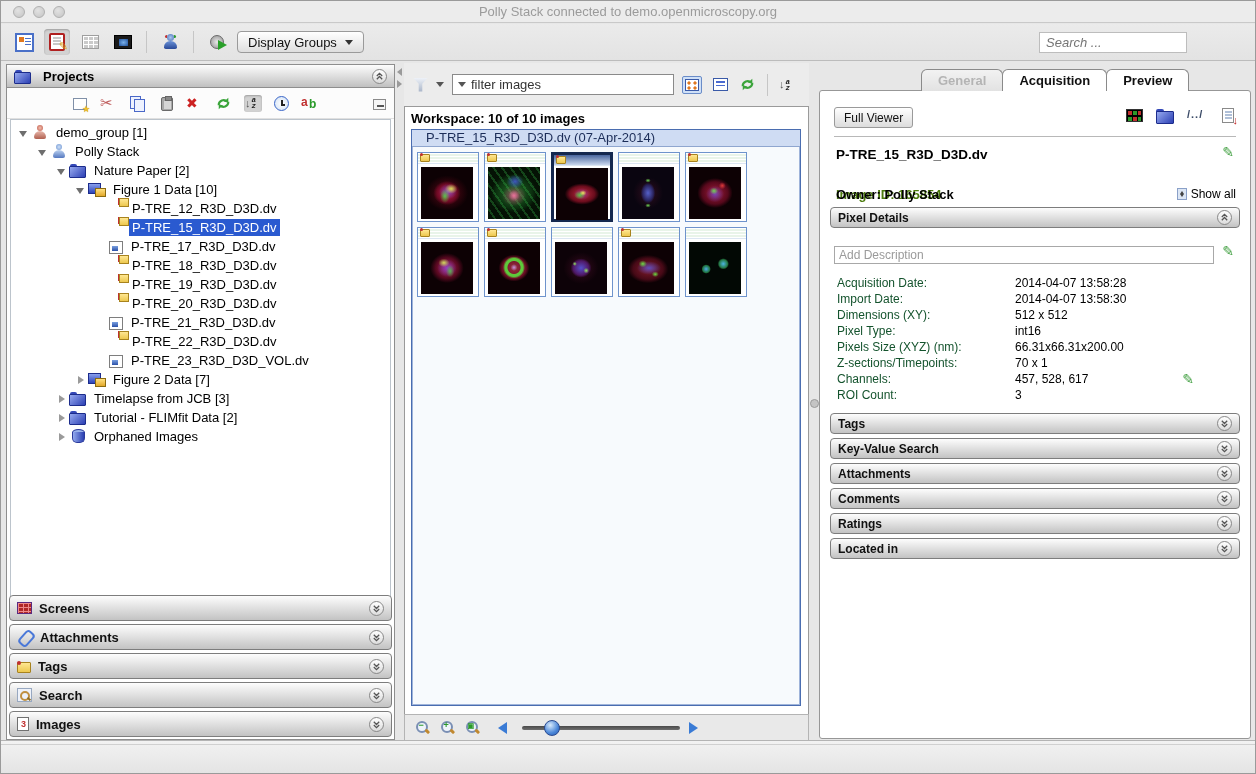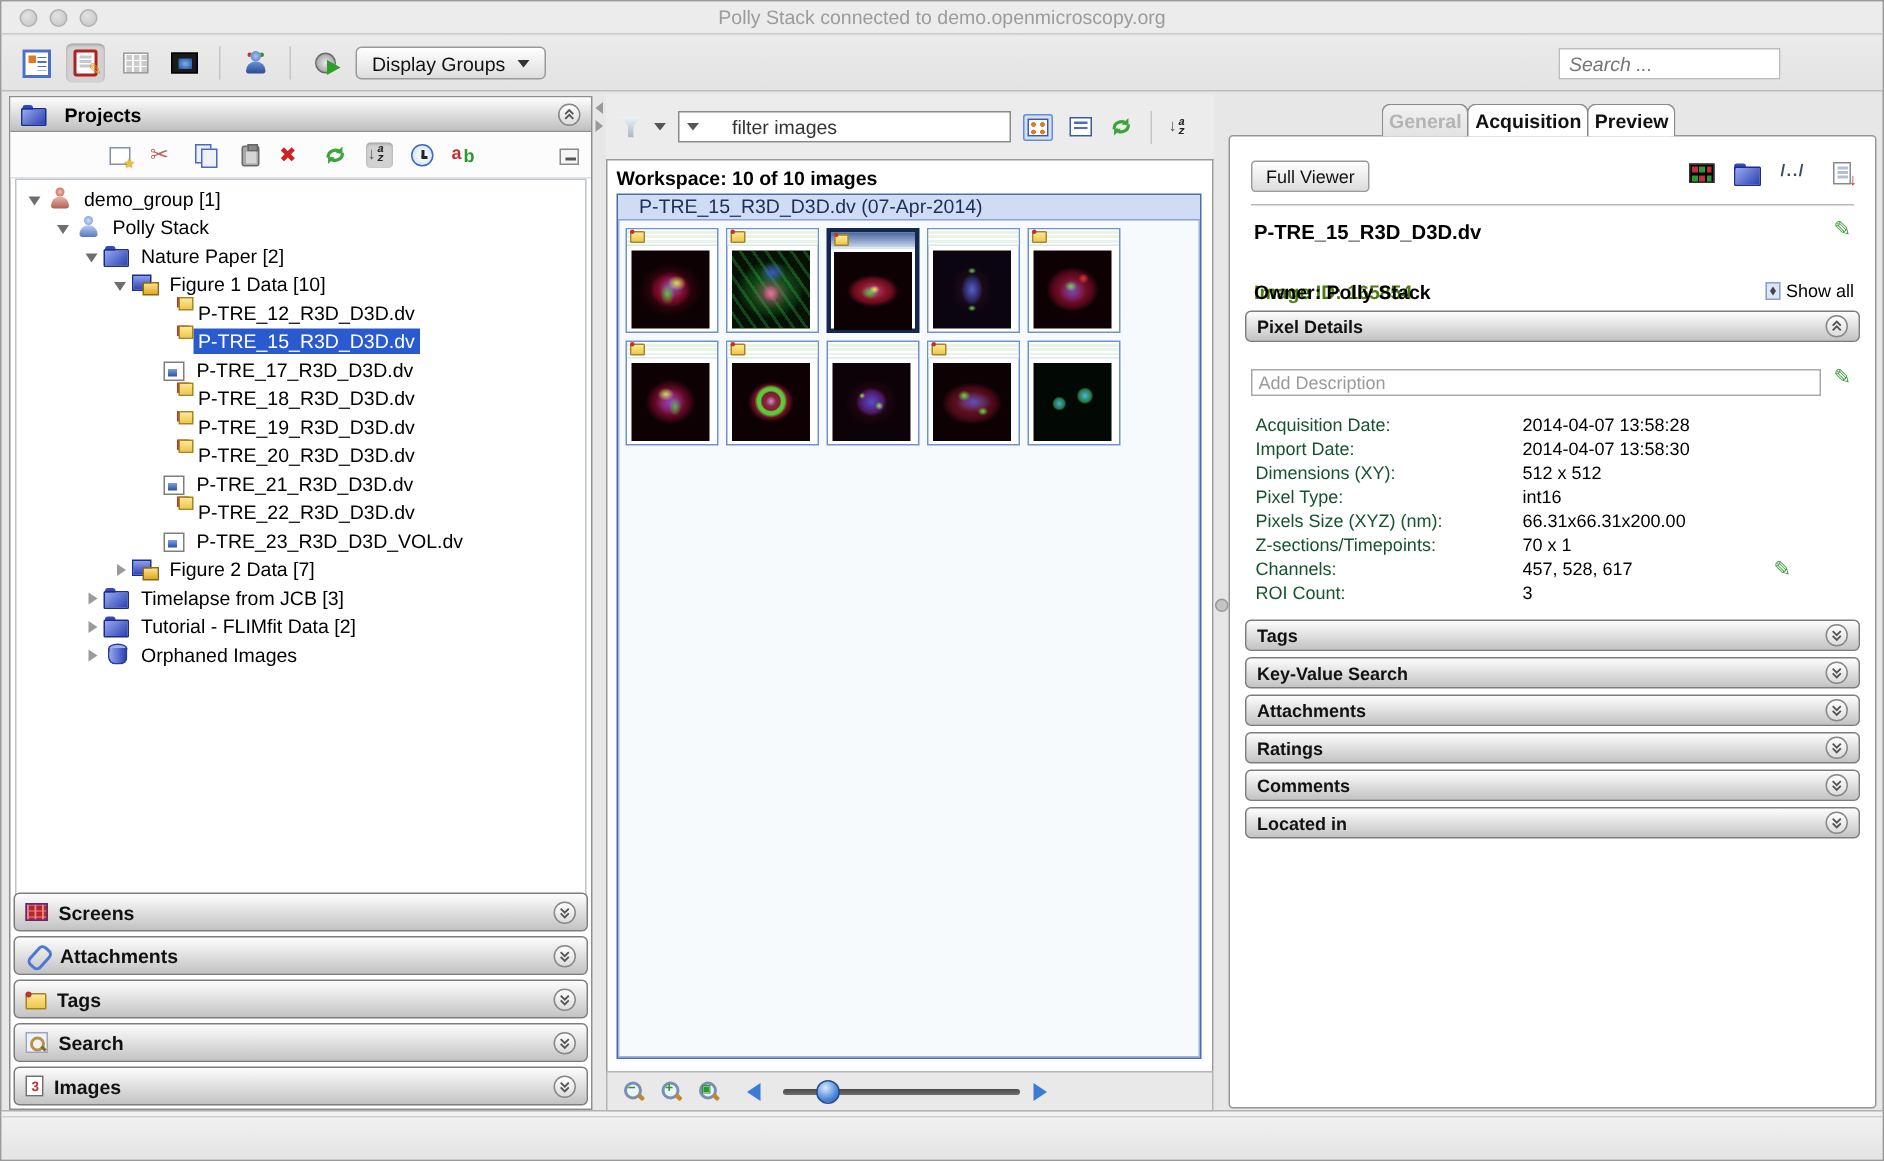--- a/index.html
+++ b/index.html
@@ -152,34 +152,34 @@
   .mag.fit .sign{color:#2a9a2a;font-size:7px;left:2.5px;top:2px}
   .sarrow{width:0;height:0;flex:none}
   .sarrow.left{border-top:6px solid transparent;border-bottom:6px solid transparent;border-right:9px solid #3a7bd5}
   .sarrow.right{border-top:6px solid transparent;border-bottom:6px solid transparent;border-left:9px solid #3a7bd5}
   .slider{position:relative;width:158px;height:16px;flex:none;margin-left:6px}
   .slider .track{position:absolute;left:0;right:0;top:6px;height:4px;border-radius:2px;background:linear-gradient(#4a4a4a,#6e6e6e)}
   .slider .knob{position:absolute;left:22px;top:0;width:16px;height:16px;border-radius:50%;background:radial-gradient(circle at 38% 30%,#d8eafc,#4a86d8 60%,#2a5cb0);border:1px solid #2a4a90}
 
   
   .funnel{width:15px;height:14px;background:linear-gradient(#eef2f8,#a8b4c8);clip-path:polygon(0 0,100% 0,62% 45%,62% 100%,38% 100%,38% 45%);flex:none}
-  .filter-combo{width:222px;height:21px;border:1px solid #8a8a8a;background:#fff;display:flex;align-items:center;gap:22px;padding:0 5px}
+  .filter-combo{width:222px;height:21px;border:1px solid #8a8a8a;background:#fff;display:flex;align-items:center;gap:5px;padding:0 5px}
   .filter-combo input{border:none;outline:none;flex:1;font-size:13px;font-family:"Liberation Sans",sans-serif;color:#222;background:transparent}
   .filter-combo input::placeholder{color:#333;opacity:1}
   .viewbtn{padding:2px;border:1px solid transparent;display:flex}
   .viewbtn.active{background:#cfe0f7;border-color:#6a8cc8;border-radius:2px}
   .vthumb{width:14px;height:12px;background-color:#fff;border:1px solid #3a5aa8;background-image:radial-gradient(circle 1.4px at 3px 3px,#e07820 1.4px,transparent 1.8px),radial-gradient(circle 1.4px at 9px 3px,#e07820 1.4px,transparent 1.8px),radial-gradient(circle 1.4px at 3px 8px,#e07820 1.4px,transparent 1.8px),radial-gradient(circle 1.4px at 9px 8px,#e07820 1.4px,transparent 1.8px)}
   .vlist{width:15px;height:13px;background:#fff;border:1px solid #3a5aa8;position:relative}
   .vlist::before{content:"";position:absolute;left:2px;top:2px;right:2px;height:7px;background:repeating-linear-gradient(#4a6ad0 0 1.5px,transparent 1.5px 3.5px)}
   .refresh-svg{flex:none}
 
   
   .right-panel{position:absolute;left:818px;top:62px;width:434px;height:678px}
   .rtabs{position:absolute;top:6px;left:102px;height:22px;display:flex;z-index:2}
-  .rtab{height:22px;padding:0 4px;border:1px solid #8a8a8a;border-bottom:none;border-radius:6px 6px 0 0;background:#fff;font-size:13px;font-weight:bold;color:#111;display:flex;align-items:center;margin-right:-1px}
+  .rtab{height:22px;padding:0 16px;border:1px solid #8a8a8a;border-bottom:none;border-radius:6px 6px 0 0;background:#fff;font-size:13px;font-weight:bold;color:#111;display:flex;align-items:center;margin-right:-1px}
   .rtab.active{background:linear-gradient(#f2f2f2,#e2e2e2);color:#b4b4b4}
   .rbody{position:absolute;top:27px;left:0;right:2px;bottom:2px;background:#fff;border:1px solid #979797;border-radius:3px}
   .fullviewer{position:absolute;left:14px;top:16px;height:21px;padding:0 9px;font-size:12px;color:#111;background:linear-gradient(#fff,#dcdcdc);border:1px solid #9a9a9a;border-radius:3px;font-family:"Liberation Sans",sans-serif}
   .ricons{position:absolute;right:16px;top:17px;display:flex;gap:13px;align-items:center}
   .ri{width:18px;height:15px;position:relative}
   .ri-split{background:#000;border:1px solid #333;width:17px;height:13px}
   .ri-split::before{content:"";position:absolute;left:1px;top:1px;width:13px;height:4px;background:linear-gradient(90deg,#c03030 0 4px,#000 4px 5px,#2a9a2a 5px 9px,#000 9px 10px,#c03030 10px 13px)}
   .ri-split::after{content:"";position:absolute;left:1px;top:7px;width:13px;height:4px;background:linear-gradient(90deg,#2a9a2a 0 4px,#000 4px 5px,#c03030 5px 9px,#000 9px 10px,#2a9a2a 10px 13px)}
   .ri-folder::before{content:"";position:absolute;left:0;top:1px;width:8px;height:4px;background:#3448b8;border-radius:2px 2px 0 0}
   .ri-folder::after{content:"";position:absolute;left:0;top:3px;width:16px;height:11px;background:linear-gradient(135deg,#97aaf0,#2c40b4);border:1px solid #1c2c8c;border-radius:1px}
@@ -714,30 +714,30 @@
           <div class="bar rsec">
             <span>Attachments</span>
             <span class="chbtn">
               <svg width="9" height="9" viewBox="0 0 10 10">
                 <path d="M2 2l3 3 3-3M2 5.5l3 3 3-3" fill="none" stroke="#555" stroke-width="1.4"></path>
               </svg>
             </span>
           </div>
 
           <div class="bar rsec">
-            <span>Ratings</span>
+            <span>Comments</span>
             <span class="chbtn">
               <svg width="9" height="9" viewBox="0 0 10 10">
                 <path d="M2 2l3 3 3-3M2 5.5l3 3 3-3" fill="none" stroke="#555" stroke-width="1.4"></path>
               </svg>
             </span>
           </div>
 
           <div class="bar rsec">
-            <span>Comments</span>
+            <span>Ratings</span>
             <span class="chbtn">
               <svg width="9" height="9" viewBox="0 0 10 10">
                 <path d="M2 2l3 3 3-3M2 5.5l3 3 3-3" fill="none" stroke="#555" stroke-width="1.4"></path>
               </svg>
             </span>
           </div>
 
           <div class="bar rsec">
             <span>Located in</span>
             <span class="chbtn">

